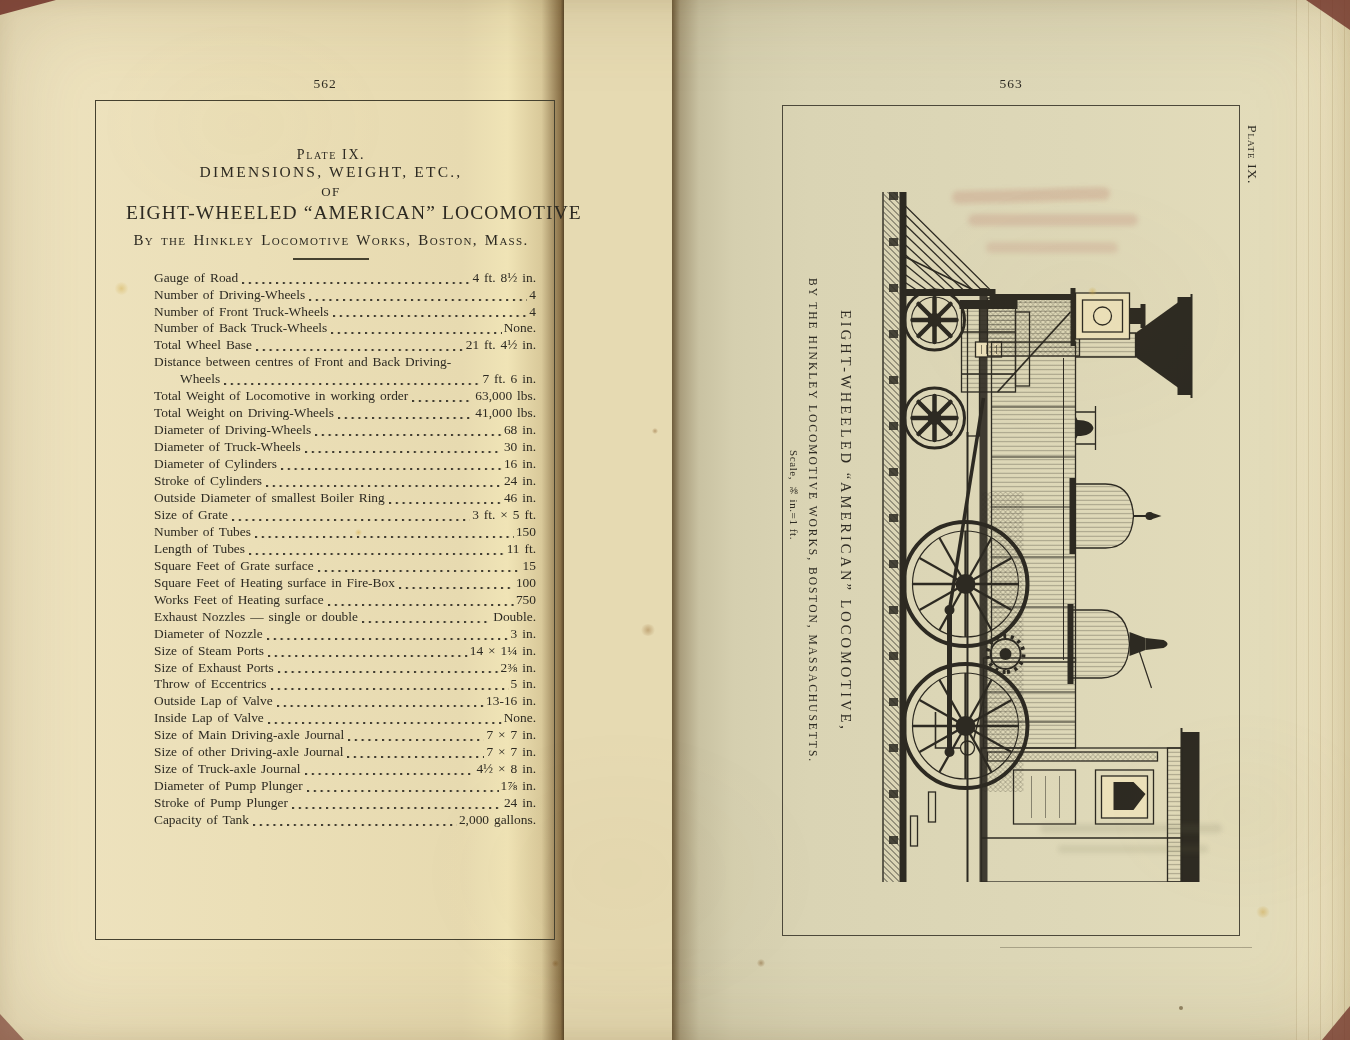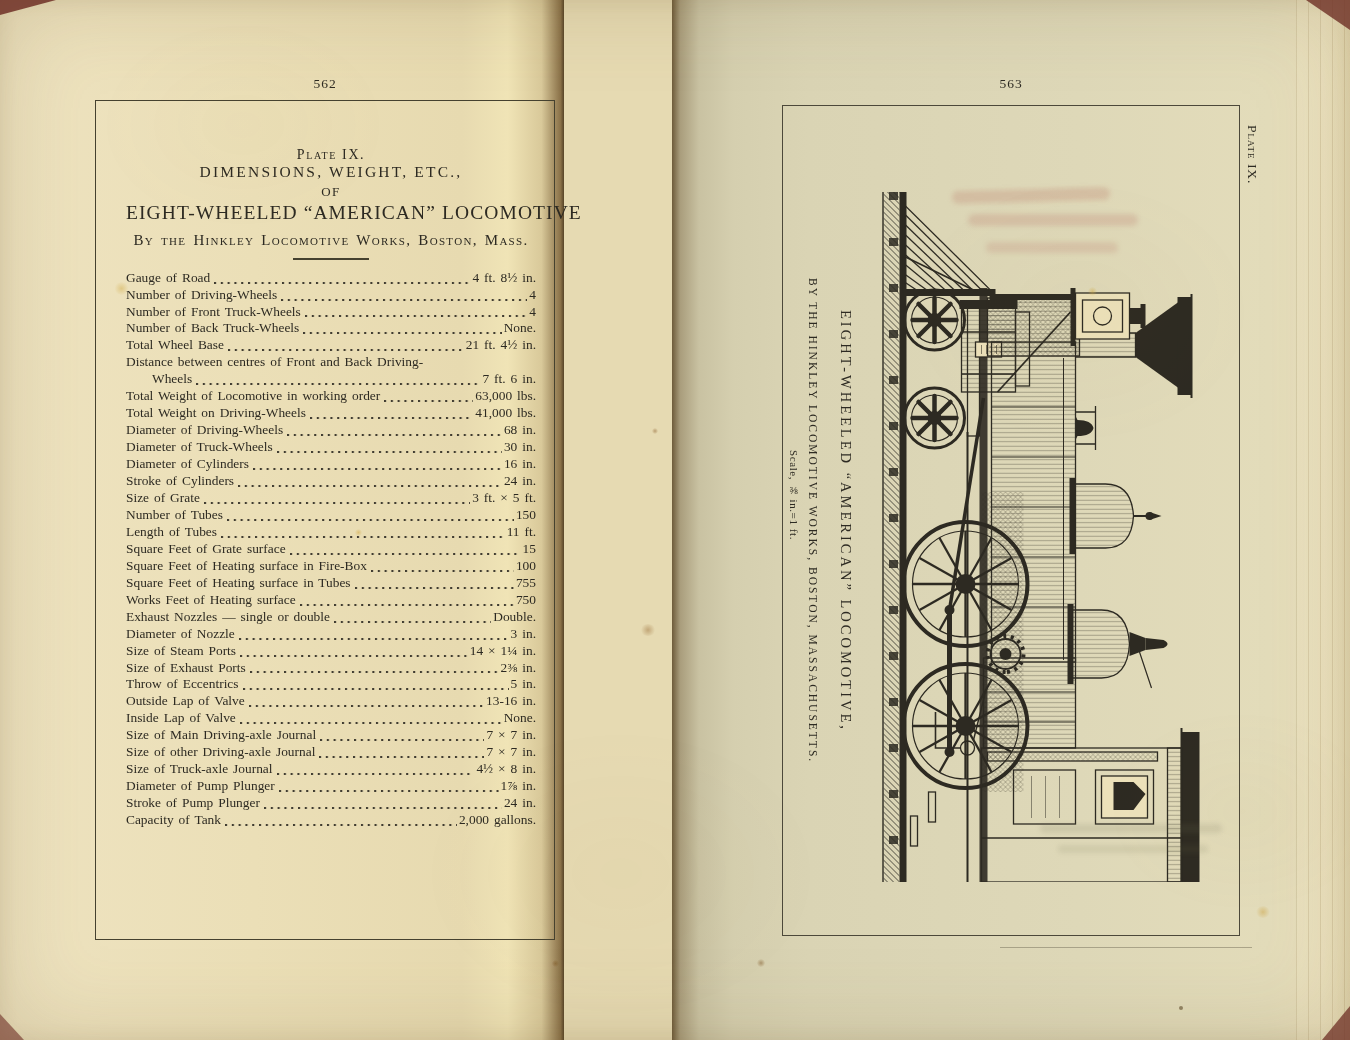--- a/index.html
+++ b/index.html
@@ -38,21 +38,21 @@
   .pagenum.r{left:782px;width:458px;}
   .box-inner{position:absolute;inset:0;padding:0 18px 0 30px;box-sizing:border-box;}
   .hdr{text-align:center;}
   .plate-label{margin-top:46px;font-variant:small-caps;font-size:14px;letter-spacing:1.6px;}
   .t-dims{font-size:15.5px;letter-spacing:2.2px;}
   .t-of{margin-top:3px;font-size:13px;letter-spacing:1.5px;}
   .t-main{margin-top:2px;font-size:19.5px;letter-spacing:1.1px;white-space:nowrap;}
   .t-by{margin-top:8px;font-variant:small-caps;font-size:15px;letter-spacing:1.3px;word-spacing:2px;}
   .hdr-rule{margin:9px auto 0 auto;width:76px;height:1.6px;background:#45412f;}
   .spec-list{margin-top:10px;font-size:13.4px;line-height:16.95px;word-spacing:1.6px;}
-  .spec-line{display:flex;align-items:baseline;}
+  .spec-line{display:flex;align-items:baseline;margin-left:28px;}
   .spec-label,.spec-value{white-space:nowrap;}
   .leader{flex:1 1 auto;height:10px;align-self:flex-end;margin:0 2px 2px 4px;min-width:8px;
     background-image:radial-gradient(circle at 1.1px 8px, rgba(45,42,34,.9) 1.05px, rgba(45,42,34,0) 1.5px);
     background-size:6.8px 10px;background-repeat:repeat-x;}
   .spec-cont-indent{width:26px;flex:0 0 auto;}
   
   .vtext{position:absolute;writing-mode:vertical-rl;white-space:nowrap;display:flex;align-items:center;justify-content:center;}
   .plate-label-r{left:1243px;top:110px;height:90px;width:18px;font-variant:small-caps;font-size:13.5px;letter-spacing:1px;}
   .cap-title{left:833px;top:105px;height:831px;width:24px;font-size:14.5px;letter-spacing:3px;}
   .cap-by{left:804px;top:105px;height:831px;width:18px;font-size:11.5px;letter-spacing:2px;}
@@ -202,20 +202,28 @@
 
   <div class="spec">
     <div class="spec-line spec-row-main">
       <span class="spec-label">Stroke of Cylinders</span>
       <span class="leader"></span>
       <span class="spec-value">24 in.</span>
     </div>
 
   </div>
 
+  <div class="spec">
+    <div class="spec-line spec-row-main">
+      <span class="spec-label">Outside Diameter of smallest Boiler Ring</span>
+      <span class="leader"></span>
+      <span class="spec-value">46 in.</span>
+    </div>
+
+  </div>
 
   <div class="spec">
     <div class="spec-line spec-row-main">
       <span class="spec-label">Size of Grate</span>
       <span class="leader"></span>
       <span class="spec-value">3 ft. × 5 ft.</span>
     </div>
 
   </div>
 
@@ -249,28 +257,20 @@
 
   <div class="spec">
     <div class="spec-line spec-row-main">
       <span class="spec-label">Square Feet of Heating surface in Fire-Box</span>
       <span class="leader"></span>
       <span class="spec-value">100</span>
     </div>
 
   </div>
 
-  <div class="spec">
-    <div class="spec-line spec-row-main">
-      <span class="spec-label">Square Feet of Heating surface in Tubes</span>
-      <span class="leader"></span>
-      <span class="spec-value">755</span>
-    </div>
-
-  </div>
 
   <div class="spec">
     <div class="spec-line spec-row-main">
       <span class="spec-label">Works Feet of Heating surface</span>
       <span class="leader"></span>
       <span class="spec-value">750</span>
     </div>
 
   </div>
 

